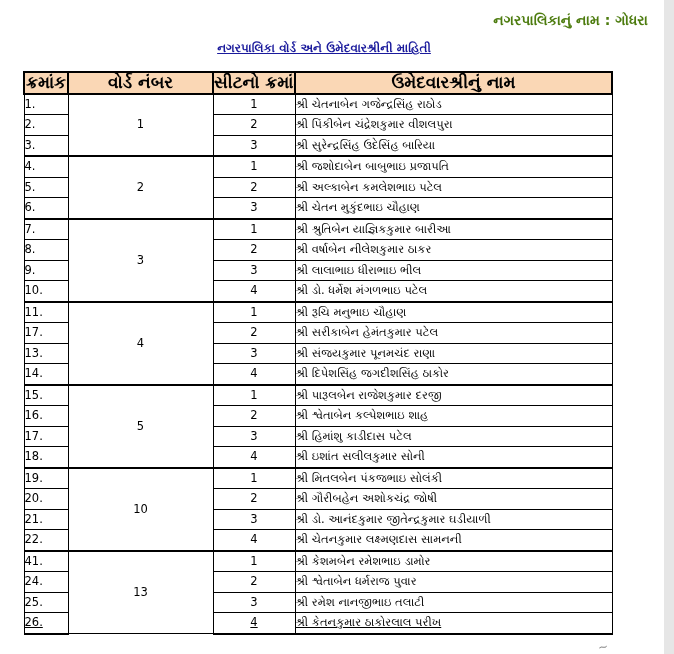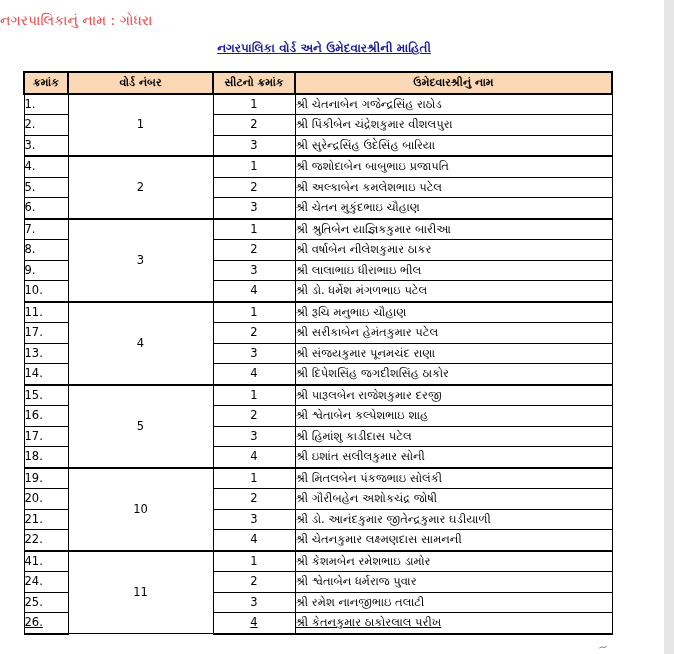--- a/index.html
+++ b/index.html
@@ -7,22 +7,22 @@
     width: 674px; height: 654px; overflow: hidden; position: relative;
     background: #ffffff;
     font-family: "DejaVu Sans", "Liberation Sans", sans-serif;
     color: #000;
   }
   .right-strip {
     position: absolute; left: 664px; top: 0; width: 10px; height: 654px;
     background: #e6e6e6;
   }
   .title {
-    position: absolute; left: 0; top: 12px; width: 648px; text-align: left;
-    color: #ef4444; font-weight: normal; font-size: 14px;
+    position: absolute; left: 0; top: 12px; width: 648px; text-align: right;
+    color: #4d7c0f; font-weight: bold; font-size: 14px;
   }
   .subtitle {
     position: absolute; left: 0; top: 41px; width: 648px; text-align: center;
     color: #1a1a9c; font-weight: bold; font-size: 12px; text-decoration: underline;
   }
   table.roster {
     position: absolute; left: 23px; top: 71px;
     border-collapse: collapse; table-layout: fixed;
     width: 588px;
     font-size: 11.5px;
@@ -32,21 +32,21 @@
     padding: 0;
     height: 19.5px;
     line-height: 19px;
     white-space: nowrap;
     overflow: hidden;
   }
   table.roster th {
     background: #fad7b5;
     font-weight: bold;
     text-align: center;
-    font-size: 11px;
+    font-size: 17px;
     border-width: 2px;
   }
   td.sr { padding-left: 10px; }
   td.ward { text-align: center; vertical-align: middle; }
   td.seat { text-align: center; }
   td.name { padding-left: 6px; }
   tr.group-start td { border-top-width: 2.6px; }
   table.roster tr:last-child td { border-bottom-width: 2.6px; text-decoration: underline; }
   .signature {
     position: absolute; left: 598px; top: 640px;
@@ -189,21 +189,21 @@
         <td class="seat">3</td>
         <td class="name">શ્રી ડો. આનંદકુમાર જીતેન્દ્રકુમાર ઘડીયાળી</td>
       </tr>
       <tr>
         <td class="sr">22.</td>
         <td class="seat">4</td>
         <td class="name">શ્રી ચેતનકુમાર લક્ષ્મણદાસ સામનની</td>
       </tr>
       <tr class="group-start">
         <td class="sr">41.</td>
-        <td class="ward" rowspan="4">11</td>
+        <td class="ward" rowspan="4">13</td>
         <td class="seat">1</td>
         <td class="name">શ્રી કેશમબેન રમેશભાઇ ડામોર</td>
       </tr>
       <tr>
         <td class="sr">24.</td>
         <td class="seat">2</td>
         <td class="name">શ્રી શ્વેતાબેન ધર્મરાજ પુવાર</td>
       </tr>
       <tr>
         <td class="sr">25.</td>

